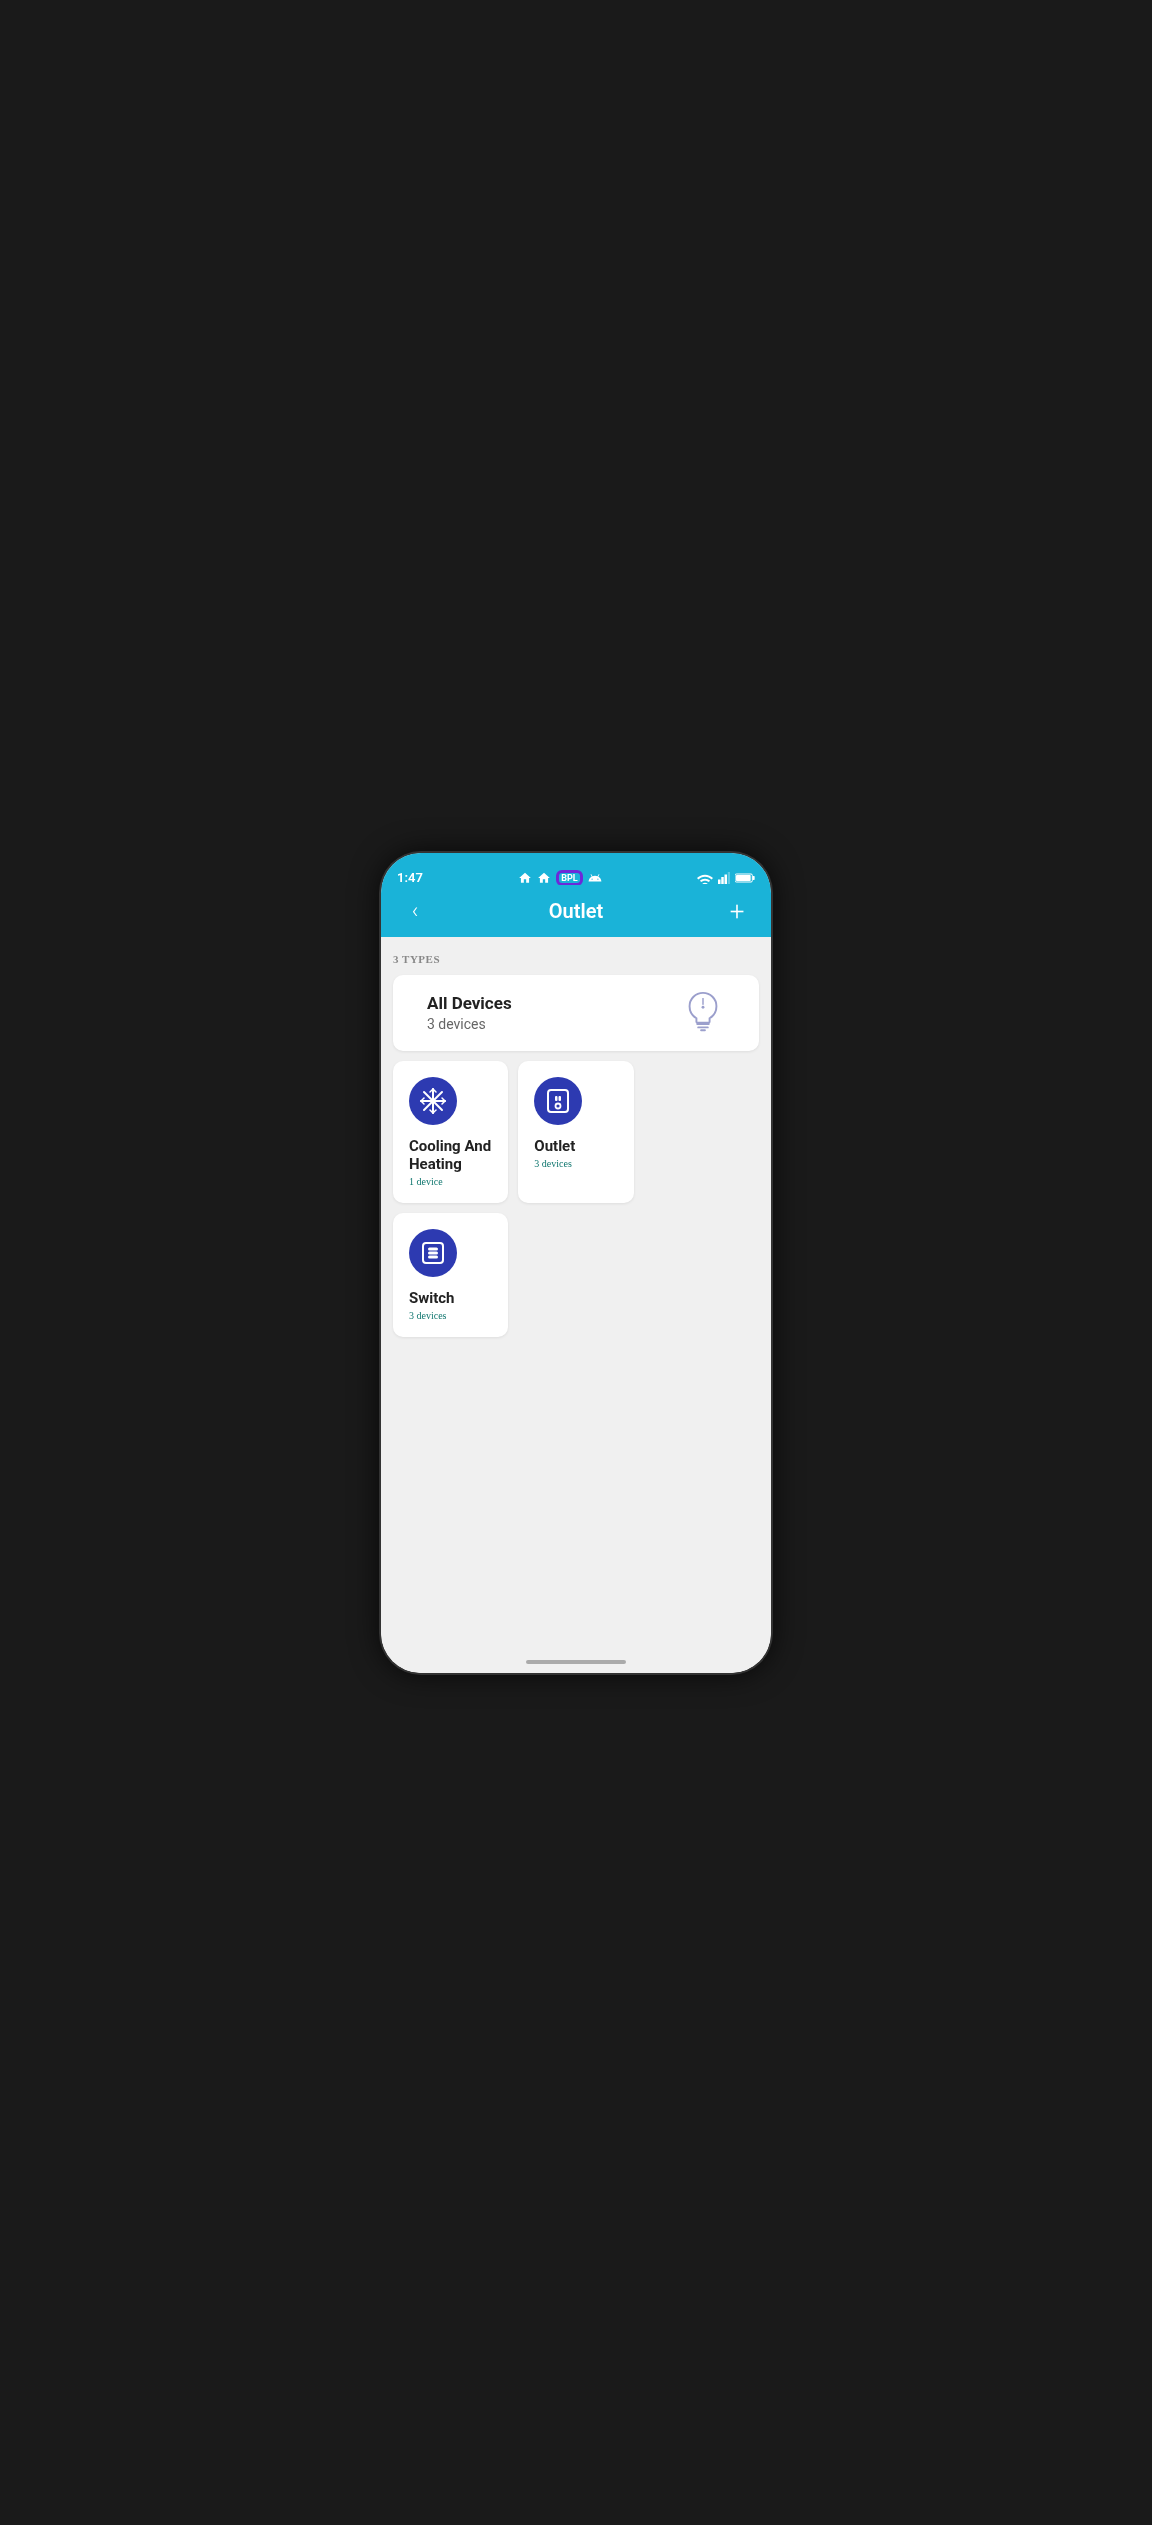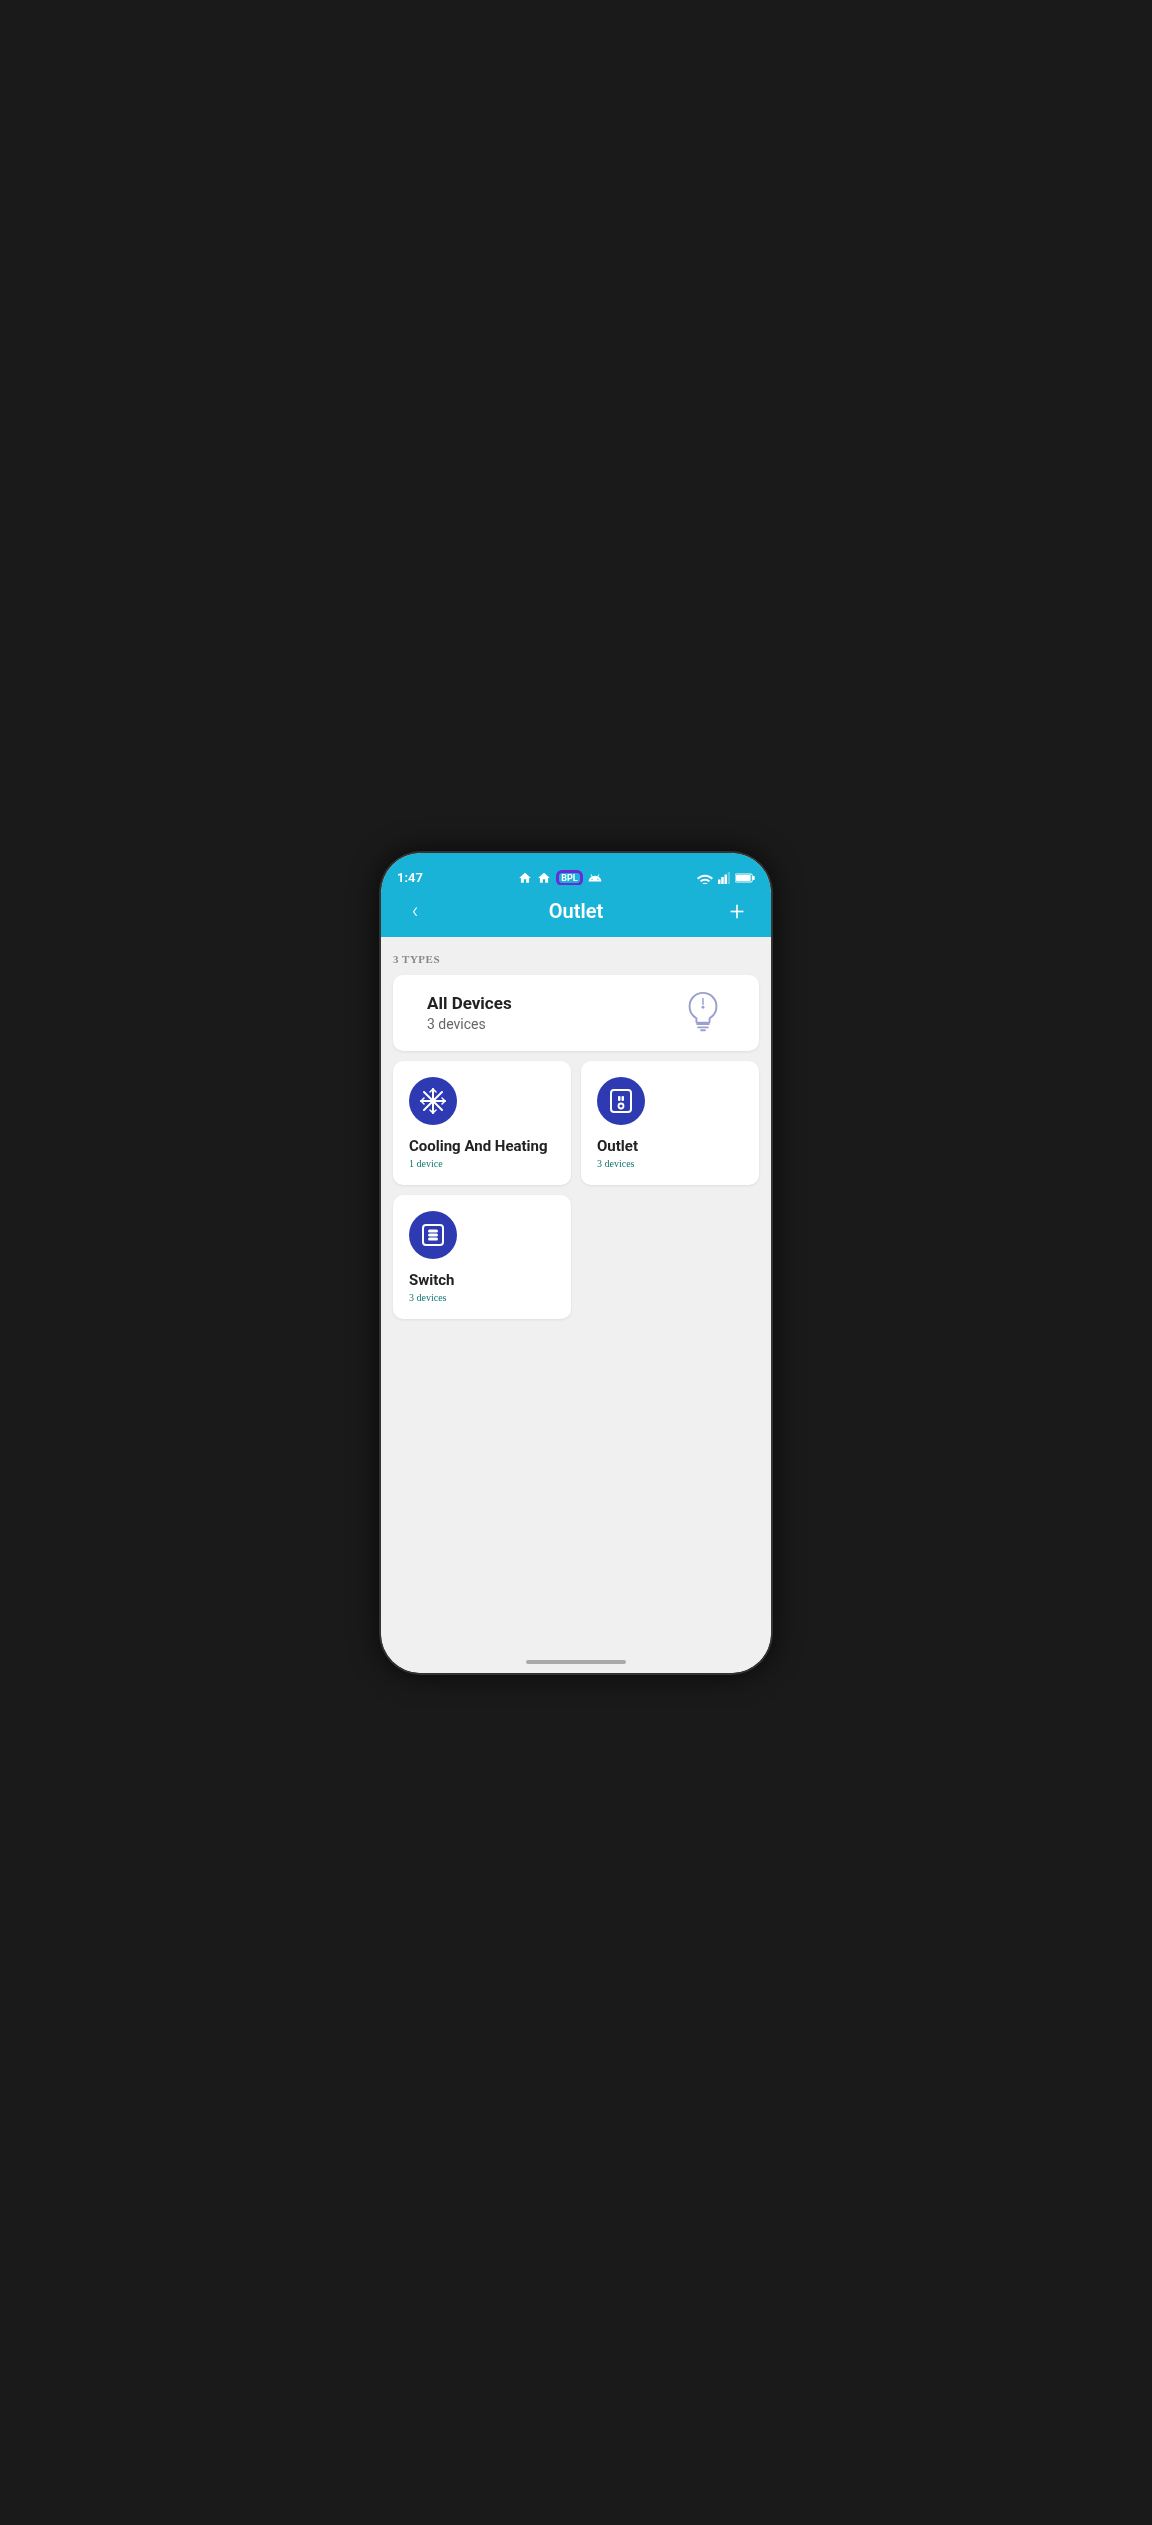--- a/index.html
+++ b/index.html
@@ -156,21 +156,21 @@
       width: 44px;
       height: 44px;
       display: flex;
       align-items: center;
       justify-content: center;
     }
 
     
     .cards-grid {
       display: grid;
-      grid-template-columns: 1fr 1fr;
+      grid-template-columns: 1fr 1fr 1fr;
       gap: 10px;
     }
 
     .card-small {
       background: #fff;
       border-radius: 10px;
       padding: 16px;
       box-shadow: 0 1px 3px rgba(0,0,0,0.08);
       cursor: pointer;
     }

